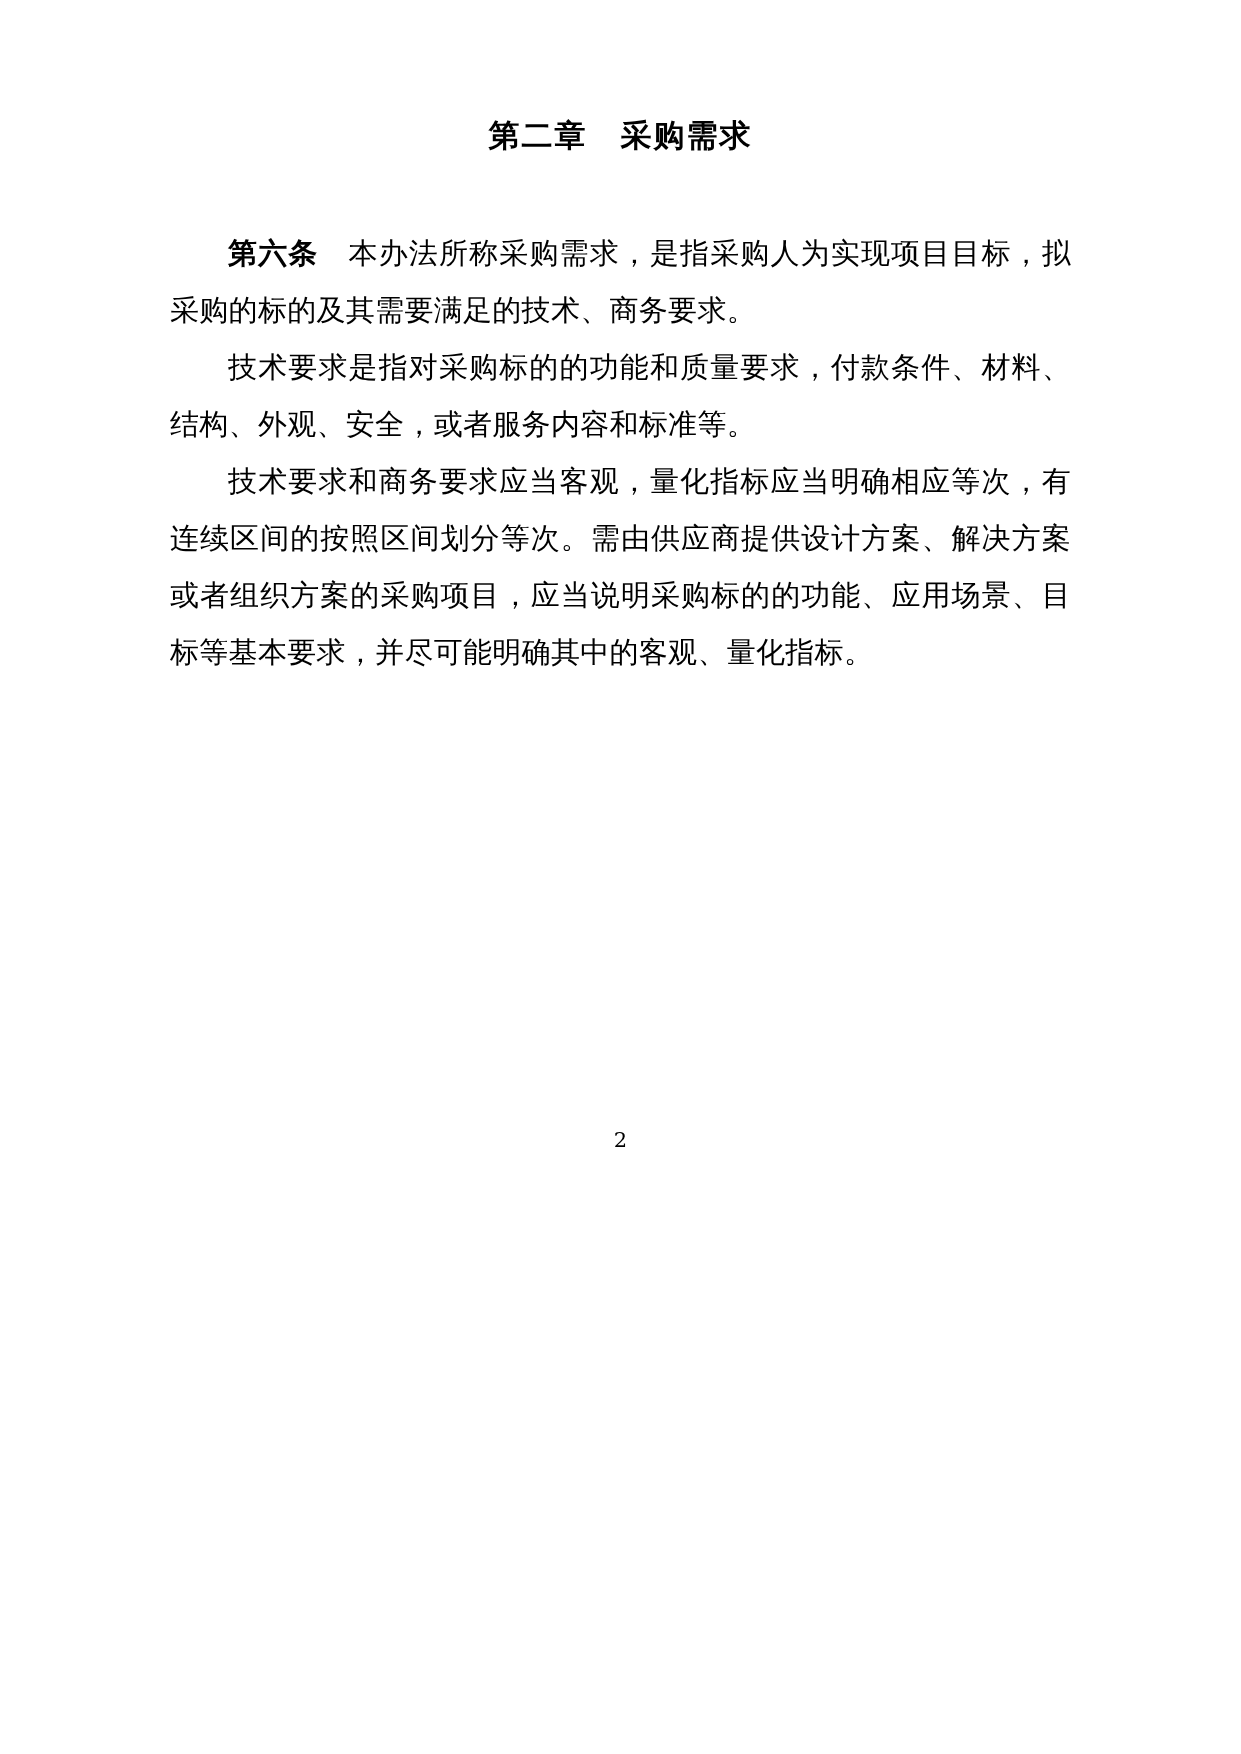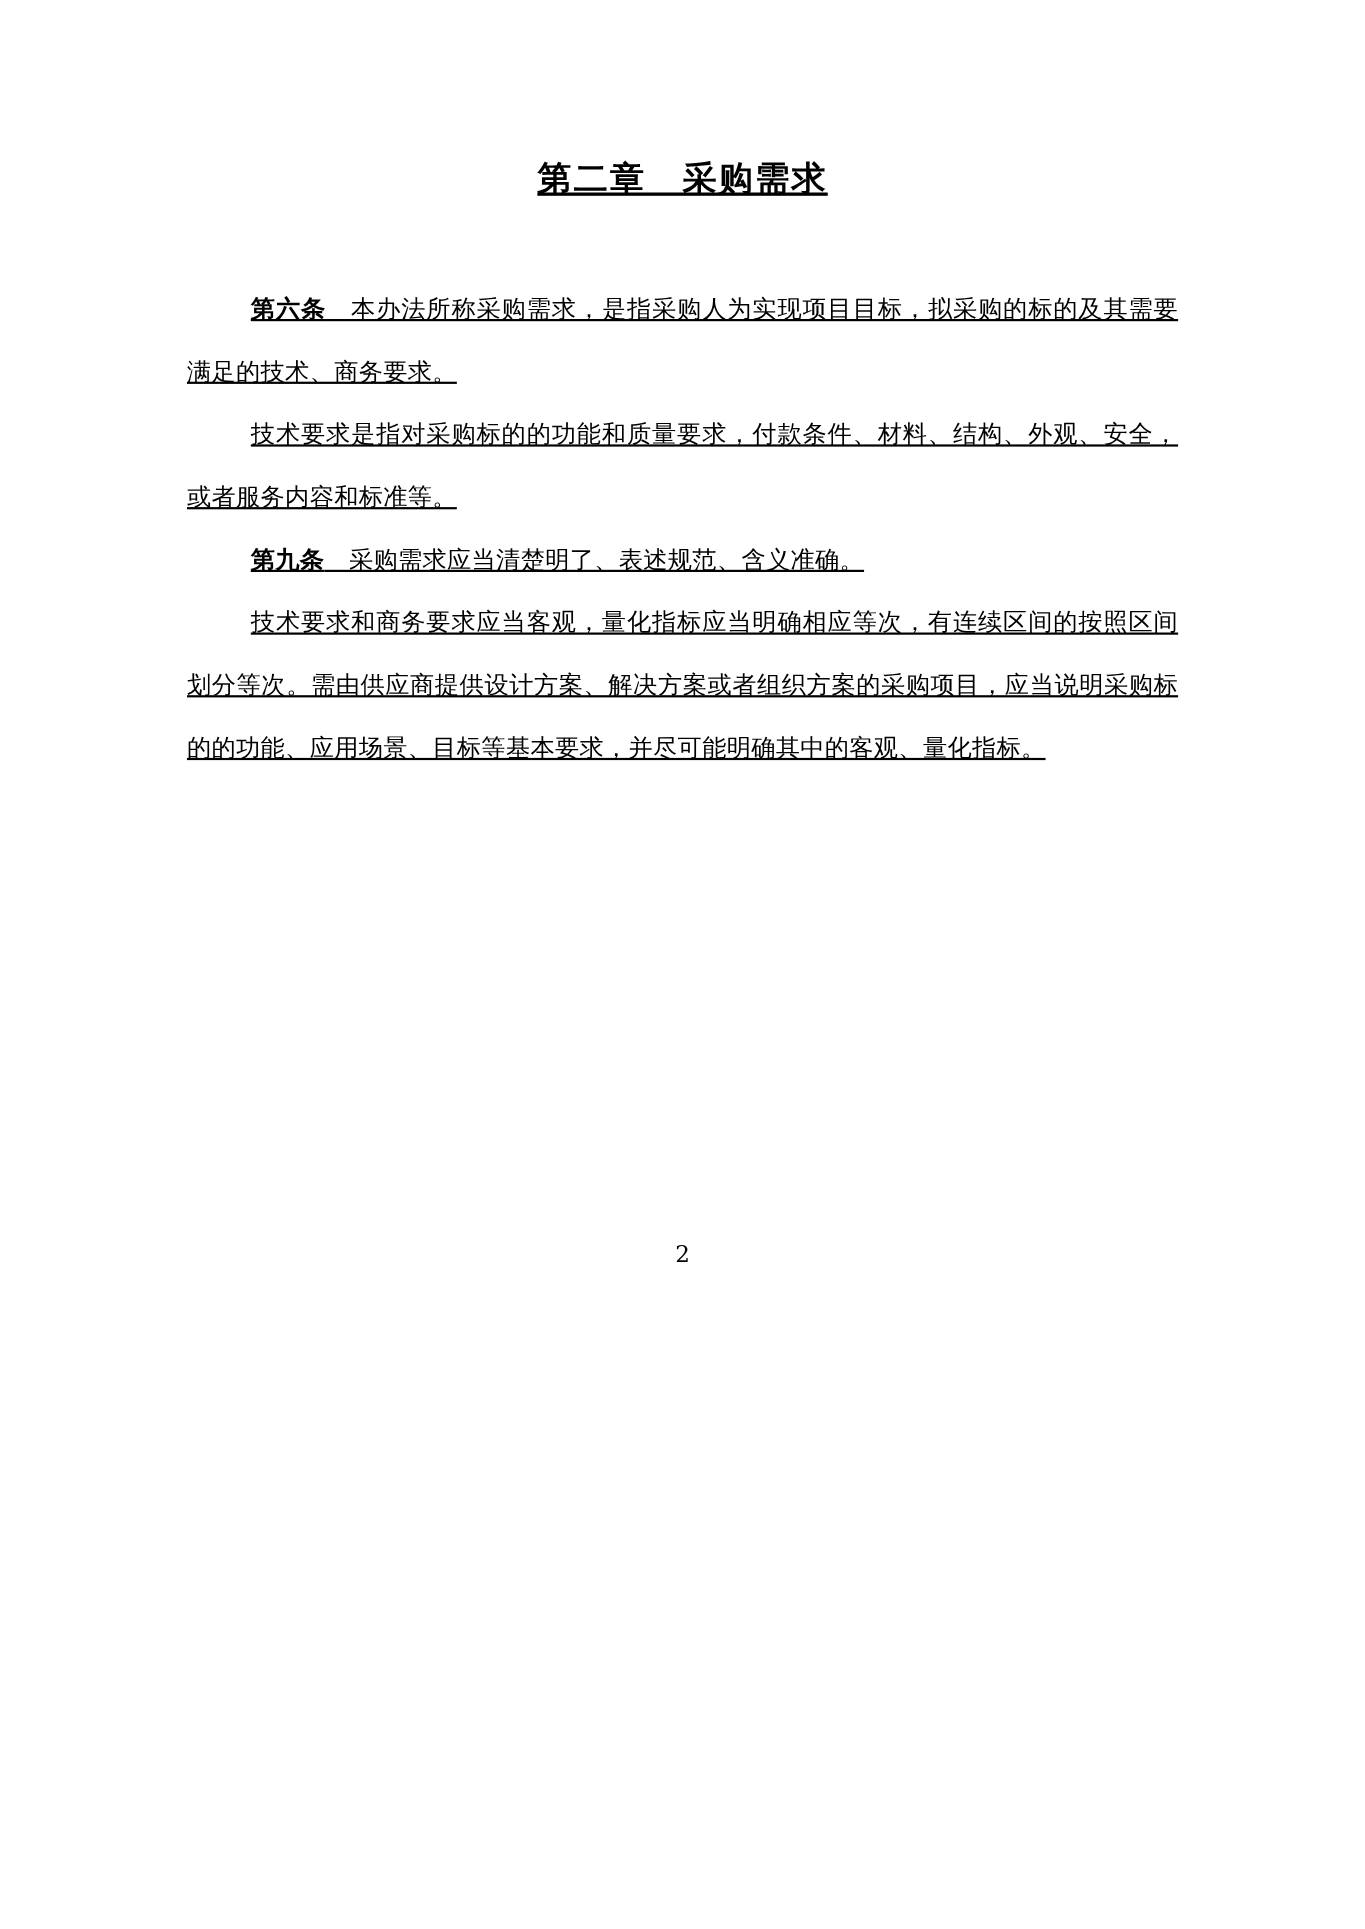--- a/index.html
+++ b/index.html
@@ -13,38 +13,37 @@
     height: 1754px;
     font-family: "DejaVu Serif", "Liberation Serif", serif;
     color: #000000;
     position: relative;
     overflow: hidden;
   }
   .page {
     box-sizing: border-box;
     width: 1241px;
     height: 1248px;
-    padding: 118px 170px 60px 170px;
+    padding: 90px 170px 60px 170px;
     position: relative;
-    text-decoration: underline;
   }
   .doc-title {
     text-align: center;
     font-size: 31px;
     font-weight: bold;
     letter-spacing: 2px;
     margin: 22px 0 0 0;
     line-height: 1.5;
     font-family: "DejaVu Sans", "Liberation Sans", sans-serif;
   }
   .body-block {
     margin-top: 66px;
   }
   p.para {
-    font-size: 22px;
+    font-size: 29px;
     line-height: 57px;
     margin: 0;
     text-indent: 58px;
     text-align: justify;
     text-justify: inter-ideograph;
     letter-spacing: 0.3px;
   }
   p.para .art {
     font-weight: bold;
     font-family: "DejaVu Sans", "Liberation Sans", sans-serif;
@@ -69,21 +68,20 @@
   <div class="body-block">
 
     <p class="para"><span class="art">第六条</span><span>　本办法所称采购需求，是指采购人为实现项目目标，拟采购的标的及其需要满足的技术、商务要求。</span></p>
 
     <p class="para"><span>技术要求是指对采购标的的功能和质量要求，付款条件、材料、结构、外观、安全，或者服务内容和标准等。</span></p>
 
 
 
 
 
-    <p class="para"><span class="art">第九条</span><span>　采购需求应当清楚明了、表述规范、含义准确。</span></p>
 
     <p class="para"><span>技术要求和商务要求应当客观，量化指标应当明确相应等次，有连续区间的按照区间划分等次。需由供应商提供设计方案、解决方案或者组织方案的采购项目，应当说明采购标的的功能、应用场景、目标等基本要求，并尽可能明确其中的客观、量化指标。</span></p>
 
   </div>
 
   <div class="page-number">2</div>
 
 </div>
 
 </body></html>

